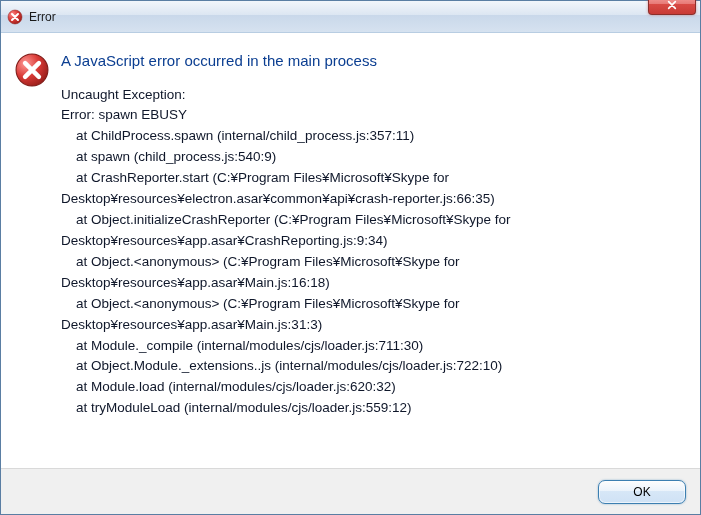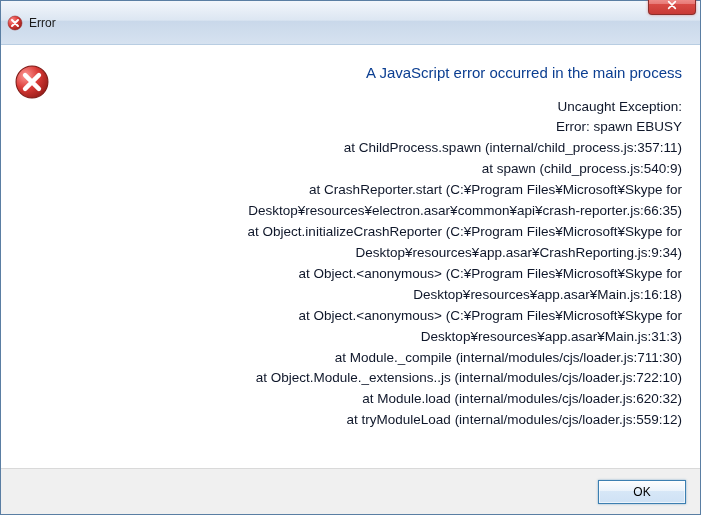--- a/index.html
+++ b/index.html
@@ -16,21 +16,21 @@
   .window {
     width: 701px;
     height: 515px;
     background: #ffffff;
     border: 1px solid #5a7ea3;
     position: relative;
     display: flex;
     flex-direction: column;
   }
   .titlebar {
-    height: 44px;
+    height: 32px;
     background: linear-gradient(180deg, #f2f6fb 0%, #dce6f2 45%, #c9d8ea 46%, #d6e2f0 100%);
     border-bottom: 1px solid #b8cde2;
     display: flex;
     align-items: center;
     padding: 0 0 0 6px;
     position: relative;
   }
   .titlebar .title-icon {
     width: 16px;
     height: 16px;
@@ -59,21 +59,20 @@
     box-shadow: 0 0 3px rgba(200,58,53,0.5);
   }
   .close-btn svg { display:block; }
   .body-area {
     flex: 1;
     background: #ffffff;
     display: flex;
     padding: 18px 18px 10px 14px;
     gap: 12px;
     overflow: hidden;
-    text-align: right;
   }
   .big-icon {
     width: 34px;
     height: 34px;
     flex-shrink: 0;
     margin-top: 2px;
   }
   .content-col {
     flex: 1;
     display: flex;
@@ -101,21 +100,21 @@
     display: flex;
     align-items: center;
     justify-content: flex-end;
     padding: 0 14px;
   }
   .ok-btn {
     min-width: 88px;
     height: 24px;
     background: linear-gradient(180deg, #fdfdfd 0%, #ebf3fb 45%, #d7e7f7 46%, #cfe2f5 100%);
     border: 1px solid #3c7fb1;
-    border-radius: 0;
+    border-radius: 7px;
     font-size: 12px;
     font-family: inherit;
     cursor: pointer;
     box-shadow: 0 0 2px rgba(60,127,177,0.6), inset 0 0 0 1px rgba(255,255,255,0.6);
     color: #000;
     padding: 0 8px;
   }
 </style>
 </head>
 <body>

